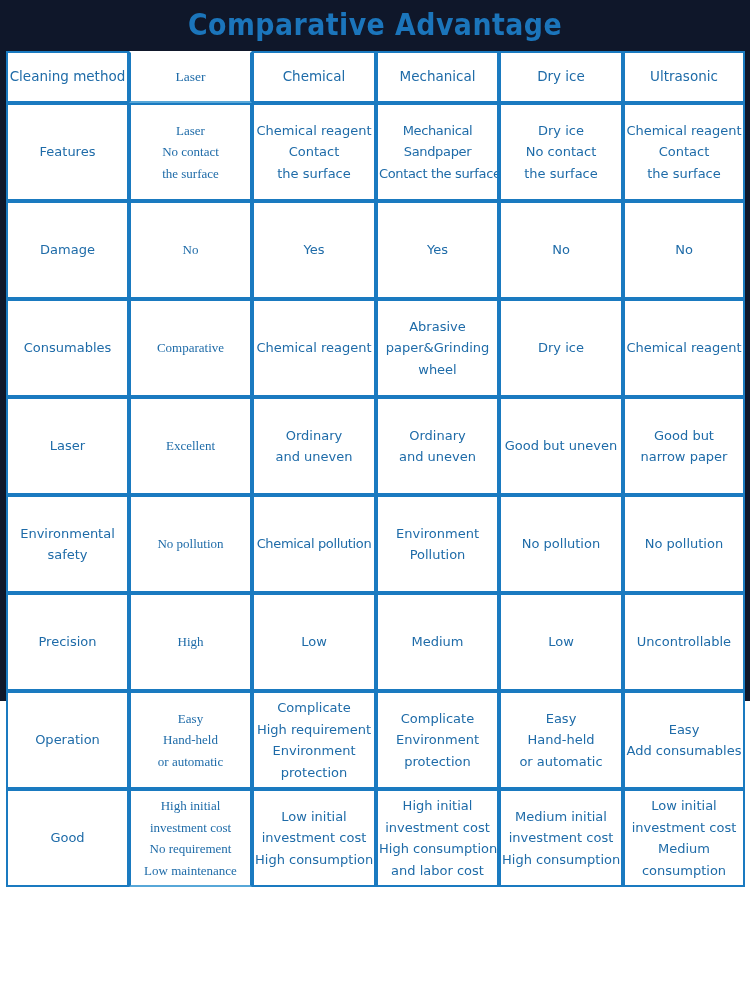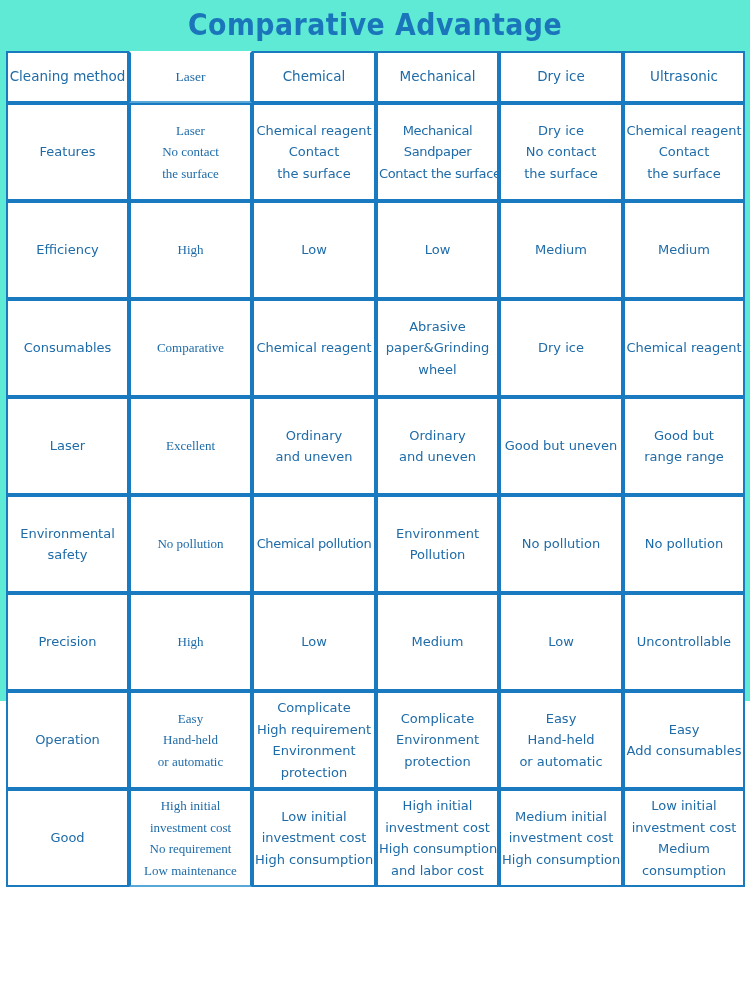--- a/index.html
+++ b/index.html
@@ -11,21 +11,21 @@
     width: 750px;
     height: 985px;
     font-family: "DejaVu Sans", "Liberation Sans", sans-serif;
     overflow: hidden;
   }
 
   #page {
     position: relative;
     width: 750px;
     height: 701px;
-    background: #5eead4;
+    background: #0f172a;
   }
 
   
   .title {
     position: absolute;
     left: 0;
     top: 2px;
     width: 750px;
     height: 44px;
     line-height: 44px;
@@ -165,36 +165,36 @@
               <span class="ln">the surface</span>
             </td>
             <td>
               <span class="ln">Chemical reagent</span>
               <span class="ln">Contact</span>
               <span class="ln">the surface</span>
             </td>
           </tr>
           <tr class="body">
             <td>
-              <span class="ln">Efficiency</span>
-            </td>
-            <td class="hl">
-              <span class="ln">High</span>
-            </td>
-            <td>
-              <span class="ln">Low</span>
-            </td>
-            <td>
-              <span class="ln">Low</span>
-            </td>
-            <td>
-              <span class="ln">Medium</span>
-            </td>
-            <td>
-              <span class="ln">Medium</span>
+              <span class="ln">Damage</span>
+            </td>
+            <td class="hl">
+              <span class="ln">No</span>
+            </td>
+            <td>
+              <span class="ln">Yes</span>
+            </td>
+            <td>
+              <span class="ln">Yes</span>
+            </td>
+            <td>
+              <span class="ln">No</span>
+            </td>
+            <td>
+              <span class="ln">No</span>
             </td>
           </tr>
           <tr class="body">
             <td>
               <span class="ln">Consumables</span>
             </td>
             <td class="hl">
               <span class="ln">Comparative</span>
             </td>
             <td>
@@ -225,21 +225,21 @@
             </td>
             <td>
               <span class="ln">Ordinary</span>
               <span class="ln">and uneven</span>
             </td>
             <td>
               <span class="ln">Good but uneven</span>
             </td>
             <td>
               <span class="ln">Good but</span>
-              <span class="ln">range range</span>
+              <span class="ln">narrow paper</span>
             </td>
           </tr>
           <tr class="body">
             <td>
               <span class="ln">Environmental</span>
               <span class="ln">safety</span>
             </td>
             <td class="hl">
               <span class="ln">No pollution</span>
             </td>

